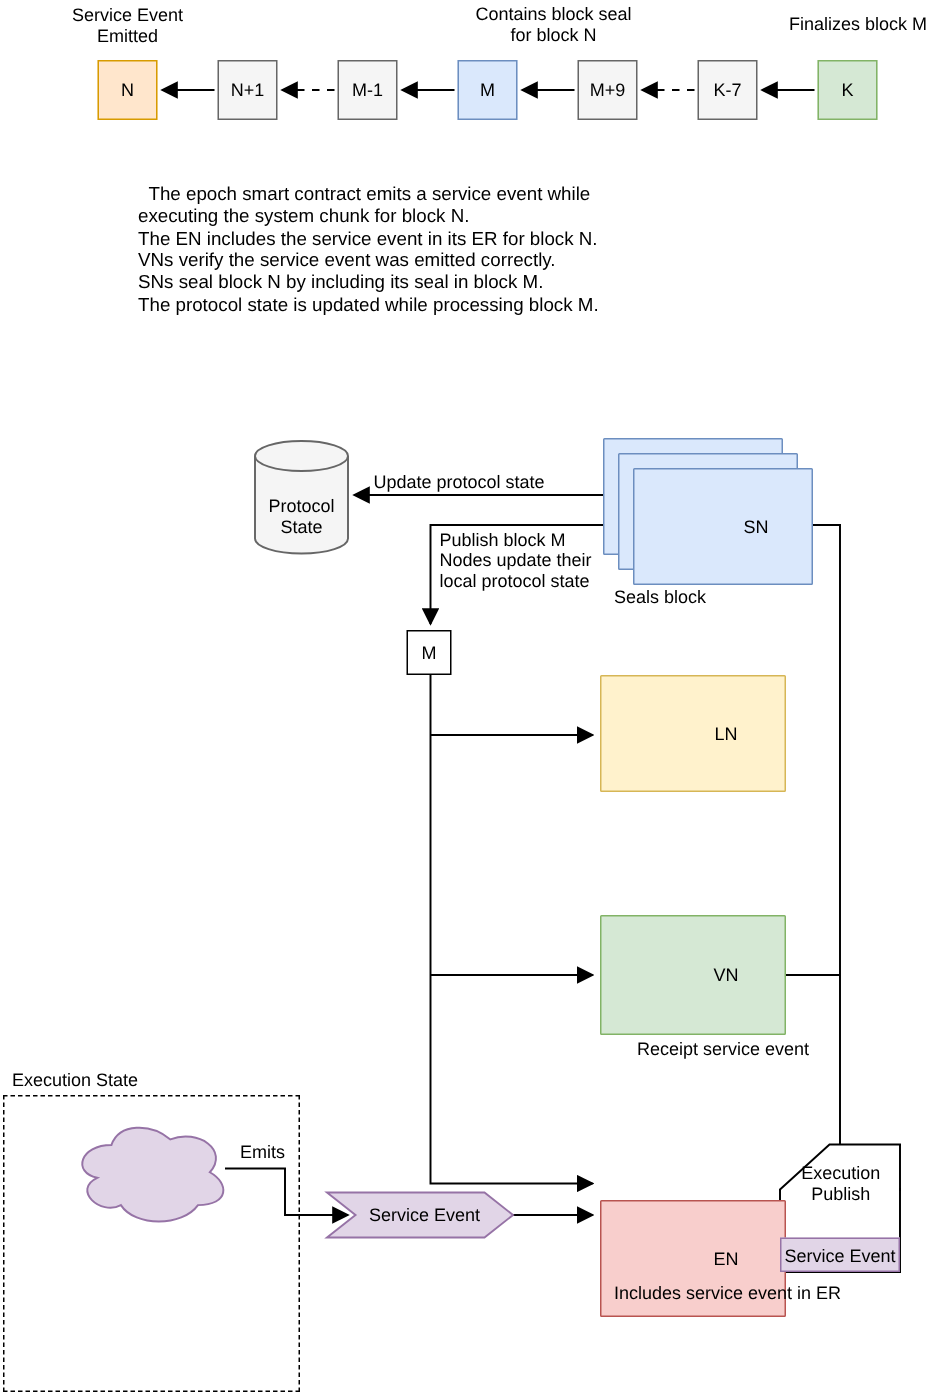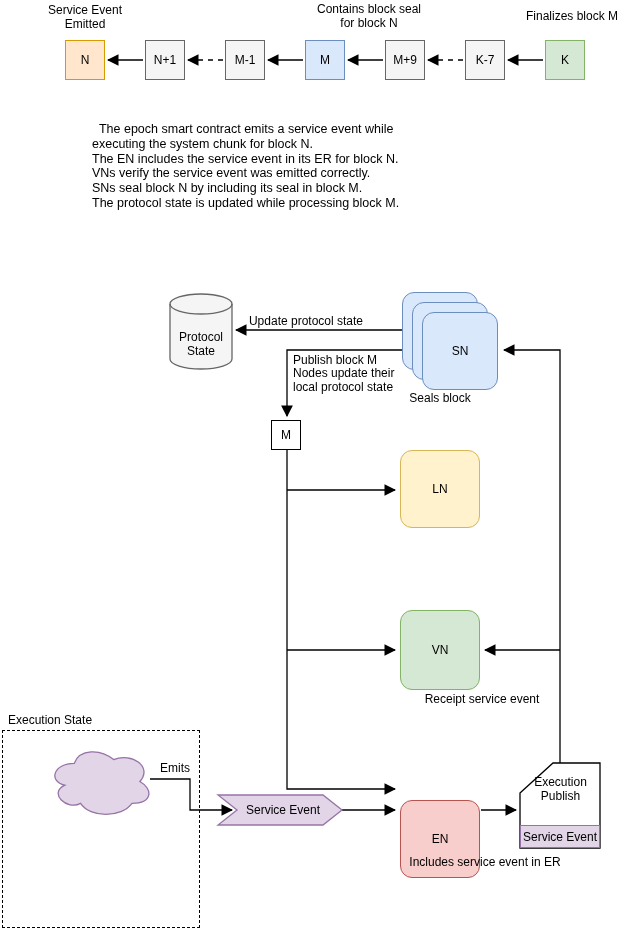--- a/index.html
+++ b/index.html
@@ -11,22 +11,22 @@
   .center{text-align:center;}
   .block{
     position:absolute;top:40px;width:38px;height:38px;border:1px solid #666;
     background:#f5f5f5;display:flex;align-items:center;justify-content:center;
     font-size:12px;
   }
   .block.orange{background:#ffe6cc;border-color:#d79b00;}
   .block.blue{background:#dae8fc;border-color:#6c8ebf;}
   .block.green{background:#d5e8d4;border-color:#82b366;}
   .node{
-    position:absolute;border:1px solid;border-radius:12px;
-    display:flex;align-items:center;justify-content:center;font-size:12px;
+    position:absolute;border:1px solid;border-radius:1px;
+    display:flex;align-items:center;justify-content:center;font-size:12px;padding-left:44px;
   }
   .sn-card{width:74px;height:76px;background:#dae8fc;border-color:#6c8ebf;}
   #desc{position:absolute;left:48px;top:122px;width:430px;font-size:12.5px;
         line-height:14.8px;white-space:pre-wrap;margin-left:44px;}
   #exec-state-box{position:absolute;left:2px;top:730px;width:196px;height:196px;
         border:1px dashed #000;}
   #m-box{position:absolute;left:271px;top:420px;width:28px;height:28px;border:1px solid #000;
         background:#fff;display:flex;align-items:center;justify-content:center;font-size:12px;}
   #receipt-band{position:absolute;left:520px;top:825px;width:78px;height:21px;
         background:#e1d5e7;border:1px solid #9673a6;display:flex;align-items:center;

